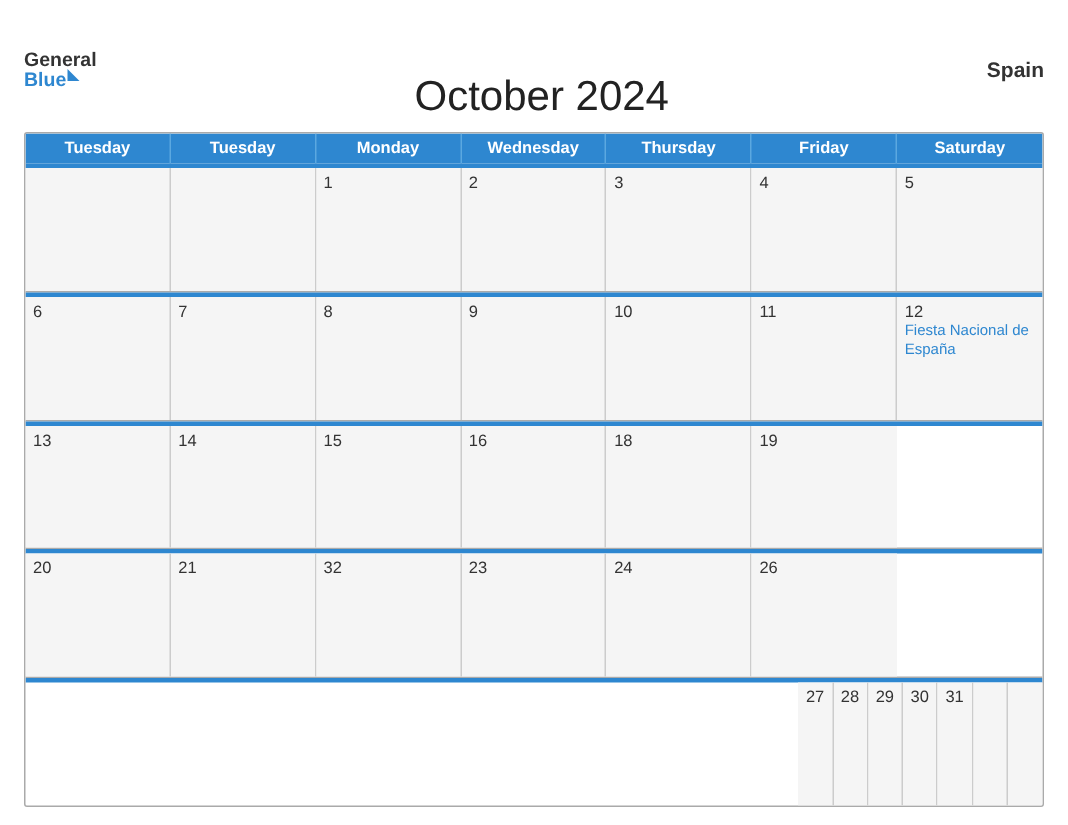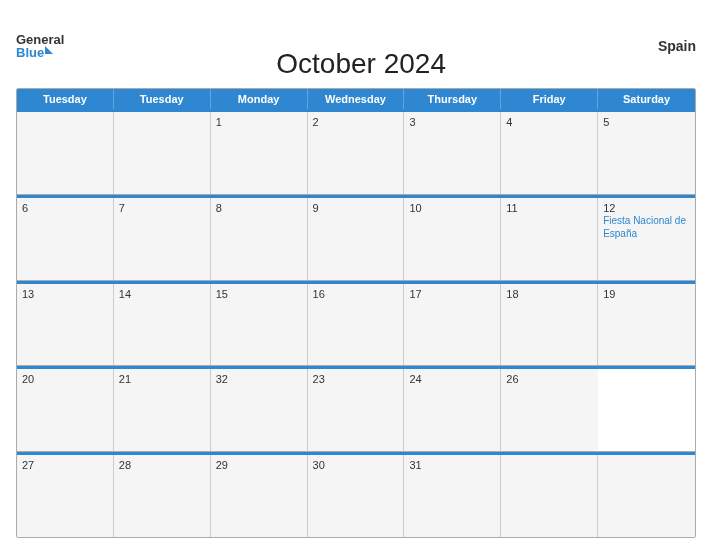--- a/index.html
+++ b/index.html
@@ -116,21 +116,21 @@
       height: 3px;
       background: #2e87d0;
       width: 100%;
     }
     .cal-week-wrapper {
       display: flex;
       flex-direction: column;
       flex: 1;
       border-bottom: 1px solid #aaa;
     }
-    .cal-week-wrapper:last-child { border-bottom: none; }
+    .cal-week-wrapper:last-child { border-bottom: none; align-items: flex-end; }
     .cal-week-row {
       display: grid;
       grid-template-columns: repeat(7, 1fr);
       flex: 1;
     }
   </style>
 </head>
 <body>
 
 <div class="page">
@@ -214,23 +214,20 @@
             <div class="cal-cell">
               <span class="day-num">14</span>
             </div>
             <div class="cal-cell">
               <span class="day-num">15</span>
             </div>
             <div class="cal-cell">
               <span class="day-num">16</span>
             </div>
             <div class="cal-cell">
-              <span class="day-num">17</span>
-            </div>
-            <div class="cal-cell">
               <span class="day-num">18</span>
             </div>
             <div class="cal-cell">
               <span class="day-num">19</span>
             </div>
           </div>
         </div>
         <div class="cal-week-wrapper">
           <div class="week-divider"></div>
           <div class="cal-week-row">

